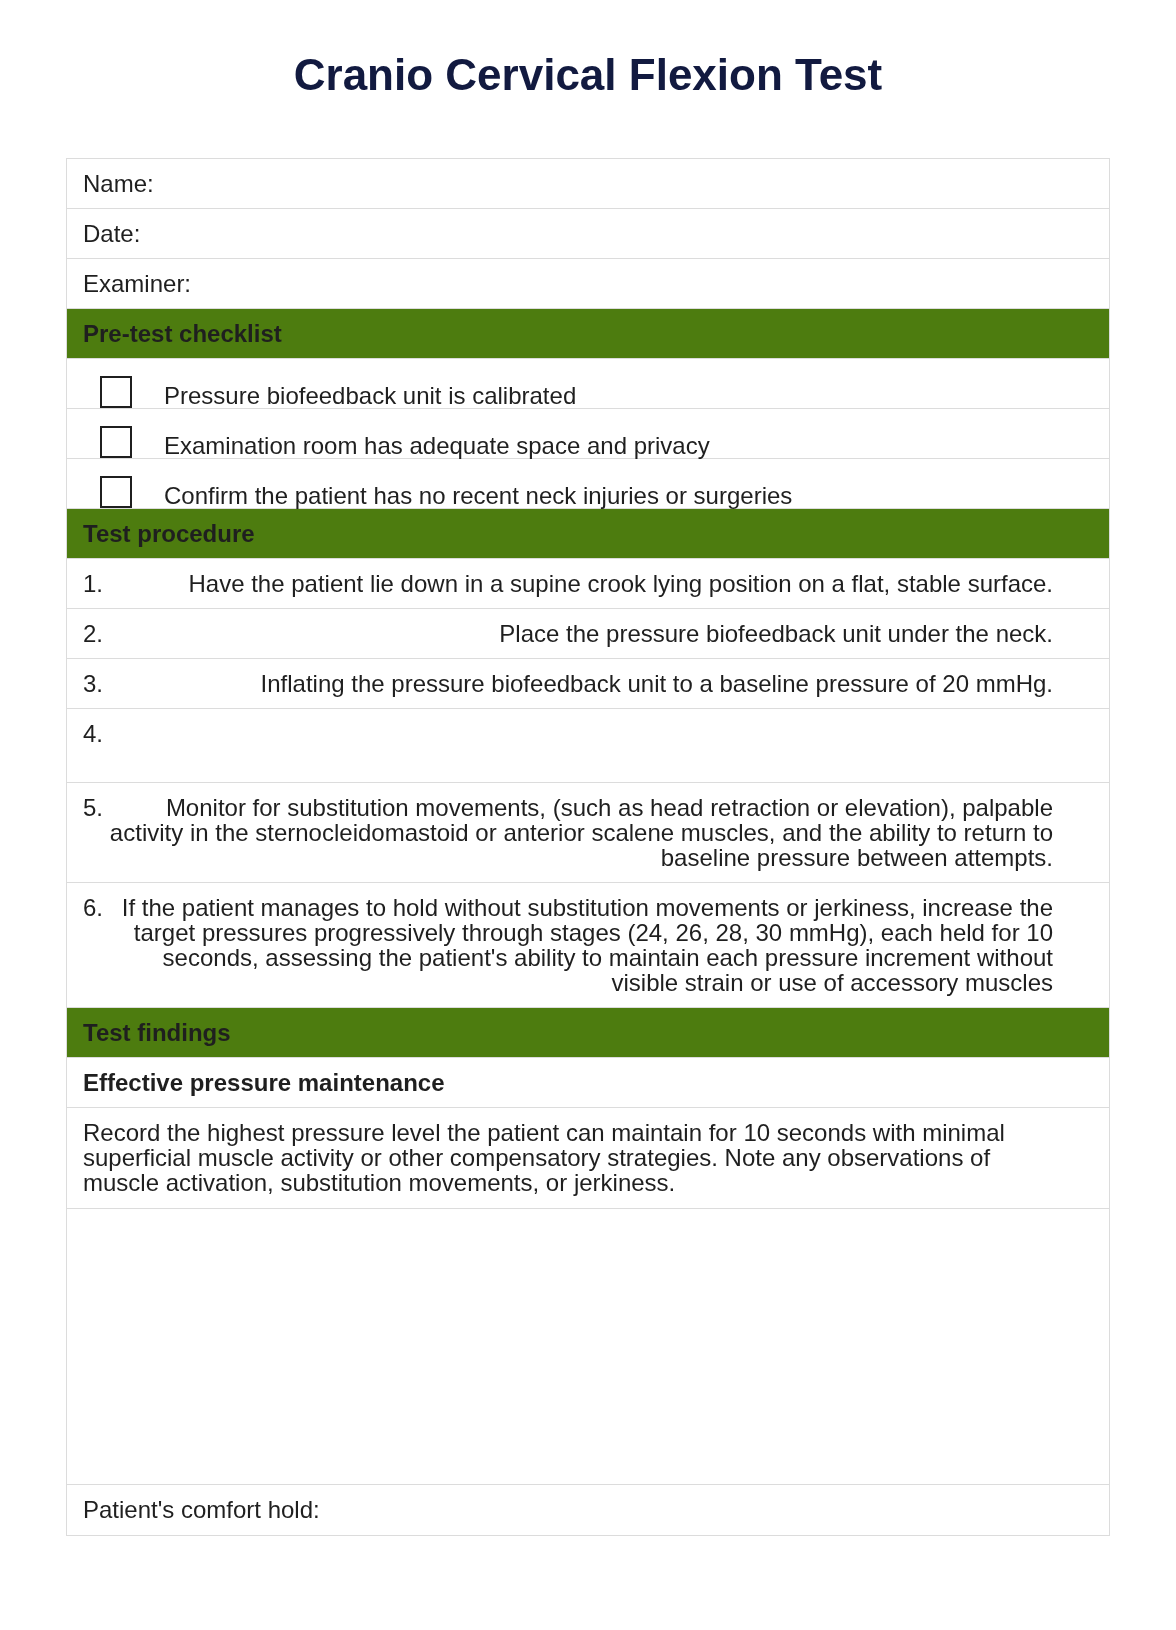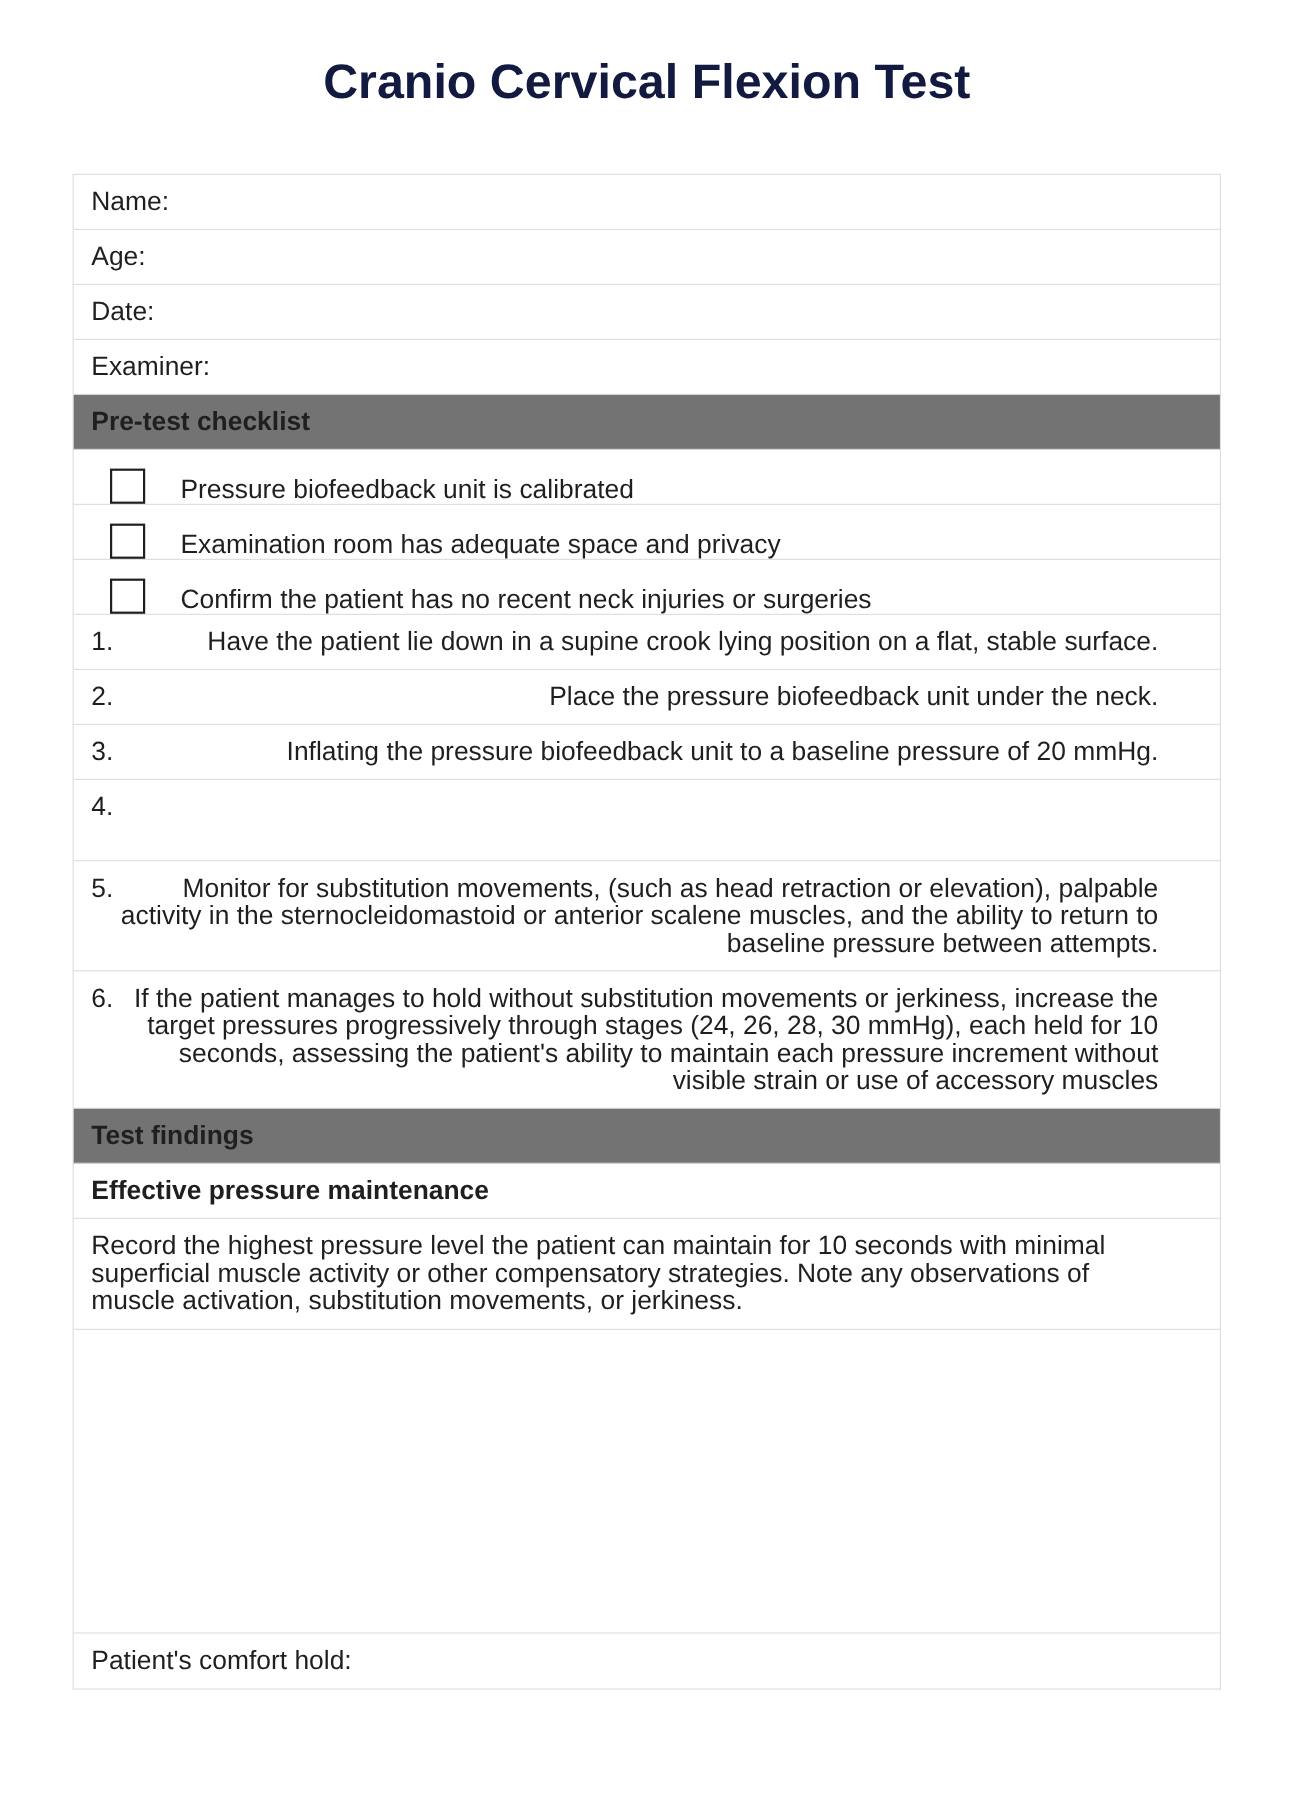--- a/index.html
+++ b/index.html
@@ -2,21 +2,21 @@
 <html><head>
 <meta charset="utf-8">
 <style>
   html, body { margin: 0; padding: 0; background: #ffffff; }
   body { width: 1176px; height: 1630px; position: relative; font-family: "Liberation Sans", sans-serif; color: #1f1f1f; }
   .title { position: absolute; top: 50px; left: 0; width: 1176px; text-align: center; font-size: 44px; font-weight: bold; color: #121a40; margin: 0; }
   .form { position: absolute; top: 158px; left: 66px; width: 1044px; border: 1px solid #dcdcdc; box-sizing: border-box; }
   .row { border-bottom: 1px solid #dcdcdc; box-sizing: border-box; font-size: 24px; line-height: 25px; padding: 12px 16px 12px 16px; }
   .row:last-child { border-bottom: none; }
   .field { height: 50px; }
-  .section { background: #737373; font-weight: bold; height: 50px; }
+  .section { background: #4d7c0f; font-weight: bold; height: 50px; }
   .check-row { height: 50px; display: flex; align-items: flex-end; padding: 0; }
   .checkbox { width: 32px; height: 32px; border: 2px solid #1f1f1f; box-sizing: border-box; margin-left: 33px; margin-right: 32px; flex-shrink: 0; background: #fff; cursor: pointer; }
   .step { display: flex; }
   .step .num { width: 26px; flex-shrink: 0; }
   .step .text { flex: 1; padding-right: 40px; text-align: right; }
   .step1, .step2, .step3 { height: 50px; }
   .step4 { height: 74px; }
   .step5 { height: 100px; }
   .step6 { height: 125px; }
   .subhead { font-weight: bold; height: 50px; }
@@ -24,38 +24,38 @@
   .blank { height: 276px; }
   .comfort { height: 50px; }
 </style>
 </head>
 <body>
 
 <h1 class="title">Cranio Cervical Flexion Test</h1>
 
 <div class="form">
   <div class="row field"><span>Name:</span></div>
-  <div class="row field"><span>Age:</span></div>
   <div class="row field"><span>Date:</span></div>
   <div class="row field"><span>Examiner:</span></div>
 
   <div class="row section">Pre-test checklist</div>
   <div class="row check-row">
     <span class="checkbox"></span>
     <span>Pressure biofeedback unit is calibrated</span>
   </div>
   <div class="row check-row">
     <span class="checkbox"></span>
     <span>Examination room has adequate space and privacy</span>
   </div>
   <div class="row check-row">
     <span class="checkbox"></span>
     <span>Confirm the patient has no recent neck injuries or surgeries</span>
   </div>
 
+  <div class="row section">Test procedure</div>
   <div class="row step step1">
     <span class="num">1.</span>
     <span class="text">Have the patient lie down in a supine crook lying position on a flat, stable surface.</span>
   </div>
   <div class="row step step2">
     <span class="num">2.</span>
     <span class="text">Place the pressure biofeedback unit under the neck.</span>
   </div>
   <div class="row step step3">
     <span class="num">3.</span>

